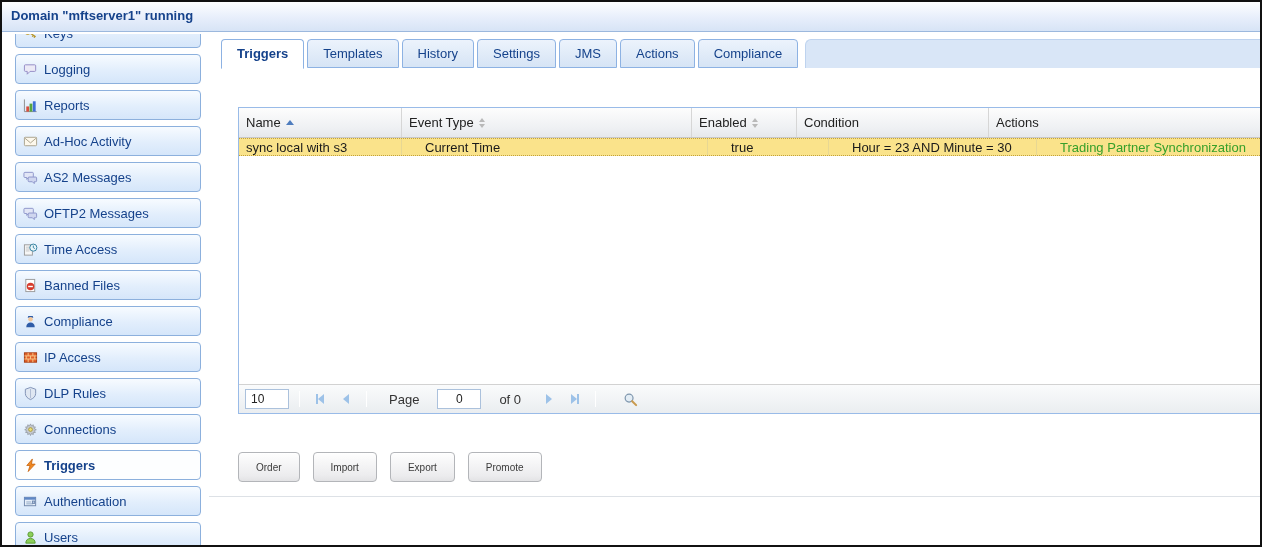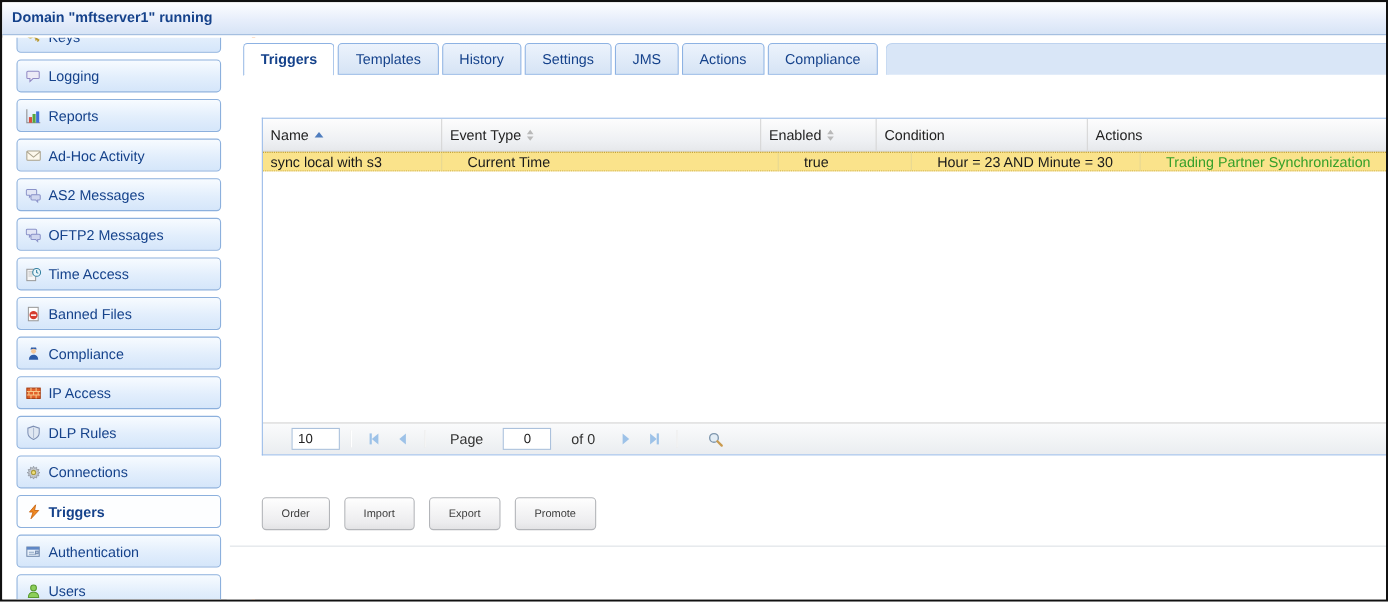--- a/index.html
+++ b/index.html
@@ -104,21 +104,21 @@
   .pagebar {
     flex:0 0 auto; height:29px; display:flex; align-items:center;
     padding:0 6px; gap:6px;
     background:linear-gradient(#fafbfc, #eaedf0);
     border-top:1px solid #d2d2d2; font-size:13px; color:#333;
   }
   .pg-input {
     height:20px; border:1px solid #abc1dc; background:#fff;
     font-family:"Liberation Sans", sans-serif; font-size:12px; color:#222;
   }
-  .pg-size { width:44px; padding-left:5px;margin-left:20px; }
+  .pg-size { width:44px; padding-left:5px; }
   .pg-num  { width:44px; text-align:center; }
   .pg-sep { width:1px; height:16px; background:#cfcfcf; border-right:1px solid #fff; margin:0 4px; }
   .pg-btn { display:flex; align-items:center; justify-content:center; width:20px; height:20px; cursor:pointer; }
   .arr { width:0; height:0; }
   .arr.left  { border-top:5px solid transparent; border-bottom:5px solid transparent; border-right:6px solid #9dc2e8; }
   .arr.right { border-top:5px solid transparent; border-bottom:5px solid transparent; border-left:6px solid #9dc2e8; }
   .bar { width:2px; height:10px; background:#9dc2e8; }
   .pg-label { margin:0 12px; }
 
   

